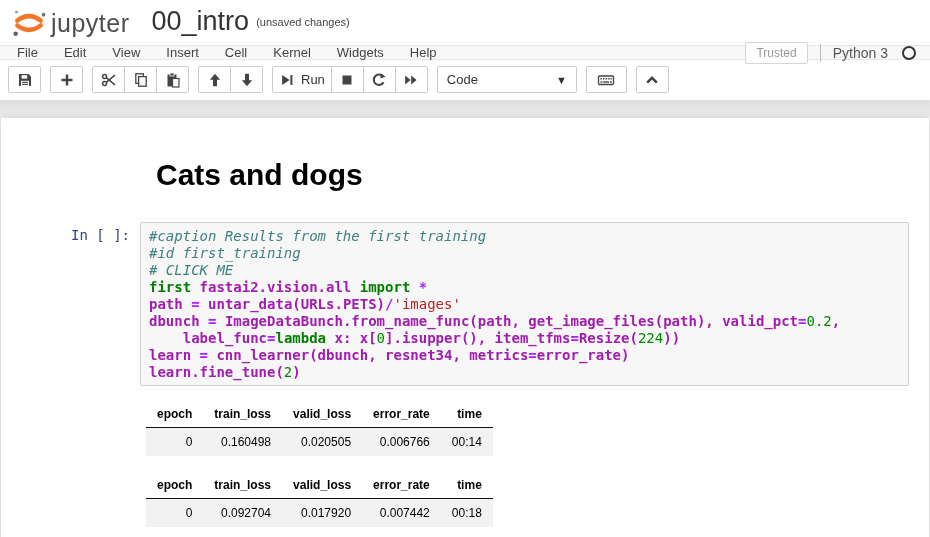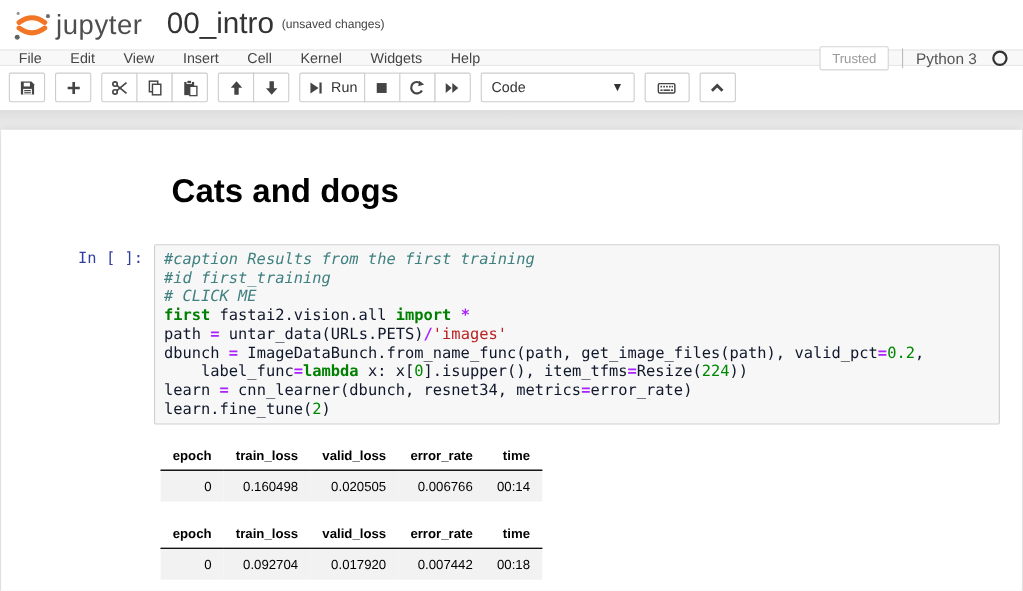--- a/index.html
+++ b/index.html
@@ -43,21 +43,21 @@
   .prompt { width: 124px; flex: none; text-align: right; padding: 5px 10px 0 0; font-family: "DejaVu Sans Mono", "Liberation Mono", monospace; font-size: 14px; color: #303f9f; line-height: 1.21; }
   .cell-inner { flex: 1; min-width: 0; }
   .md-heading { font-size: 30px; font-weight: bold; color: #000; margin: 12px 0 30px 16px; }
   .code-box { border: 1px solid #cfcfcf; border-radius: 2px; background: #f7f7f7; padding: 5px 8px; font-family: "DejaVu Sans Mono", "Liberation Mono", monospace; font-size: 14px; line-height: 1.21; }
   .code-line { white-space: pre; color: #000; }
   .tok-com { color: #408080; font-style: italic; }
   .tok-kw  { color: #008000; font-weight: bold; }
   .tok-op  { color: #aa22ff; font-weight: bold; }
   .tok-str { color: #ba2121; }
   .tok-num { color: #080; }
-  .tok-pl  { color: #0f172a; }
+  .tok-pl  { color: #a21caf; font-weight: bold; }
 
   
   .output-area { margin: 16px 0 0 0; }
   .df-table { border-collapse: collapse; margin: 0 0 17px 6px; font-size: 12px; color: #000; }
   .df-table th { font-weight: bold; text-align: right; padding: 5px 11px 6px 11px; border-bottom: 1px solid #111; }
   .df-table td { text-align: right; padding: 7px 11px; }
   .df-table tbody tr:nth-child(odd) { background: #f2f2f2; }
 
   svg.icon { display: block; }
 </style>

